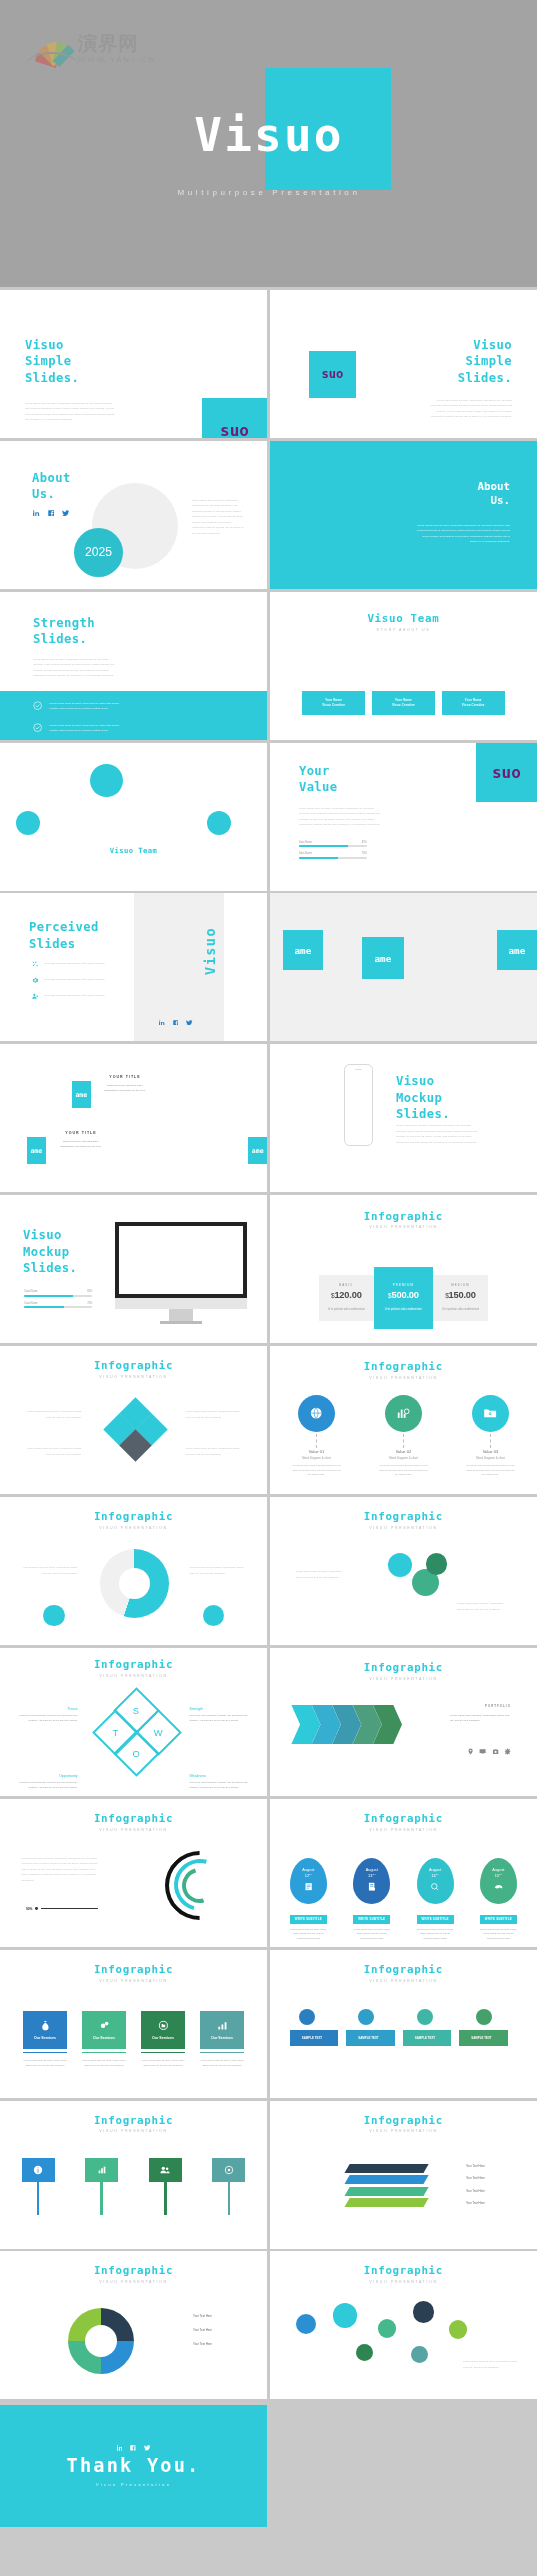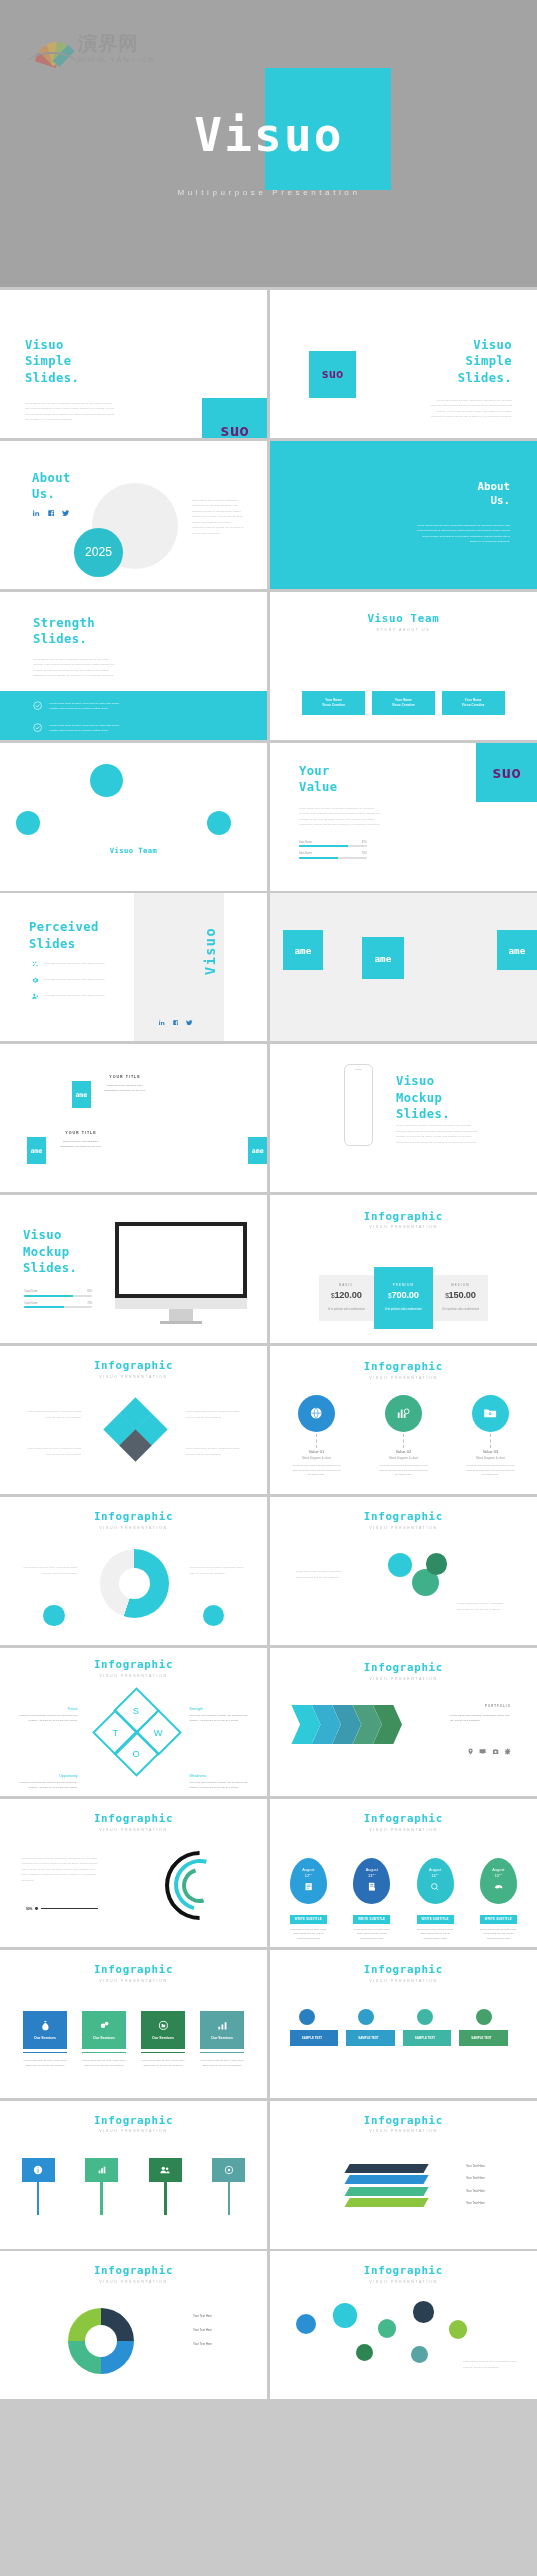--- a/index.html
+++ b/index.html
@@ -357,21 +357,21 @@
       <div class="ig-head" style="margin-top:14.3px">Infographic</div>
       <div class="ig-sub">VISUO PRESENTATION</div>
       <div style="position:absolute;left:49px;right:49px;top:72px;display:flex;align-items:center">
         <div class="price-card" style="flex:1;background:#f0f0f0">
           <div class="lab">BASIC</div>
           <div class="amt"><span>$</span><b>120.00</b></div>
           <div class="desc">Ut et pulvinar odio condimentum</div>
         </div>
         <div class="price-card hi" style="flex:1.1;padding:16px 4.3px;z-index:2">
           <div class="lab">PREMIUM</div>
-          <div class="amt"><span>$</span><b>700.00</b></div>
+          <div class="amt"><span>$</span><b>500.00</b></div>
           <div class="desc">Ut et pulvinar odio condimentum</div>
         </div>
         <div class="price-card" style="flex:1;background:#f0f0f0">
           <div class="lab">MEDIUM</div>
           <div class="amt"><span>$</span><b>150.00</b></div>
           <div class="desc">Ut et pulvinar odio condimentum</div>
         </div>
       </div>
     </div>
 
@@ -763,15 +763,33 @@
       <div style="position:absolute;left:108px;top:68px;width:18.6px;height:18.6px;border-radius:50%;background:#45b98c"></div>
       <div style="position:absolute;left:143px;top:50px;width:21.5px;height:21.5px;border-radius:50%;background:#2b3f52"></div>
       <div style="position:absolute;left:179px;top:69px;width:18.6px;height:18.6px;border-radius:50%;background:#8cc63f"></div>
       <div style="position:absolute;left:86px;top:93px;width:17px;height:17px;border-radius:50%;background:#2f8551"></div>
       <div style="position:absolute;left:141px;top:95px;width:17px;height:17px;border-radius:50%;background:#58a3a3"></div>
       <div class="lorem" style="position:absolute;right:18.6px;top:108px;width:55px">Lorem ipsum dolor sit amet, consectetur adipis cing elit, sed do eius moddolor</div>
     </div>
 
   </div>
 
+  <div class="footer">
+    <div class="thanks">
+      <div class="soc">
+        <svg width="5.7" height="5.7" viewBox="0 0 24 24" fill="#fff">
+            <path d="M4.98 3.5A2.5 2.5 0 1 1 0 3.5a2.5 2.5 0 0 1 4.98 0zM.2 8.2h4.6V24H.2zM8.4 8.2h4.4v2.2h.06c.6-1.1 2.1-2.3 4.3-2.3 4.6 0 5.5 3 5.5 7V24h-4.6v-7.7c0-1.8 0-4.2-2.6-4.2s-3 2-3 4.1V24H8.4z"></path>
+          </svg>
+        <svg width="5.7" height="5.7" viewBox="0 0 24 24" fill="#fff">
+            <path d="M22 1H2a1 1 0 0 0-1 1v20a1 1 0 0 0 1 1h10.7v-8.7H9.8v-3.4h2.9V8.5c0-2.9 1.8-4.5 4.4-4.5 1.2 0 2.3.1 2.6.13v3h-1.8c-1.4 0-1.7.67-1.7 1.65v2.2h3.4l-.45 3.4h-2.95V23H22a1 1 0 0 0 1-1V2a1 1 0 0 0-1-1z"></path>
+          </svg>
+        <svg width="6.5" height="5.7" viewBox="0 0 24 20" fill="#fff">
+            <path d="M24 2.4c-.9.4-1.8.7-2.8.8a4.9 4.9 0 0 0 2.2-2.7c-1 .6-2 1-3.1 1.2A4.9 4.9 0 0 0 11.9 6c-4.1-.2-7.7-2.2-10.1-5.2a4.9 4.9 0 0 0 1.5 6.6c-.8 0-1.6-.2-2.2-.6 0 2.4 1.7 4.4 3.9 4.8a4.9 4.9 0 0 1-2.2.1 4.9 4.9 0 0 0 4.6 3.4A9.9 9.9 0 0 1 0 17.3 14 14 0 0 0 7.5 19.5c9.1 0 14-7.5 14-14v-.6c1-.7 1.8-1.6 2.5-2.5z"></path>
+          </svg>
+      </div>
+      <h1>Thank You.</h1>
+      <p>Visuo Presentation</p>
+    </div>
+    <div class="thanks-pad"></div>
+  </div>
 
 </div>
 
 
 </body></html>

